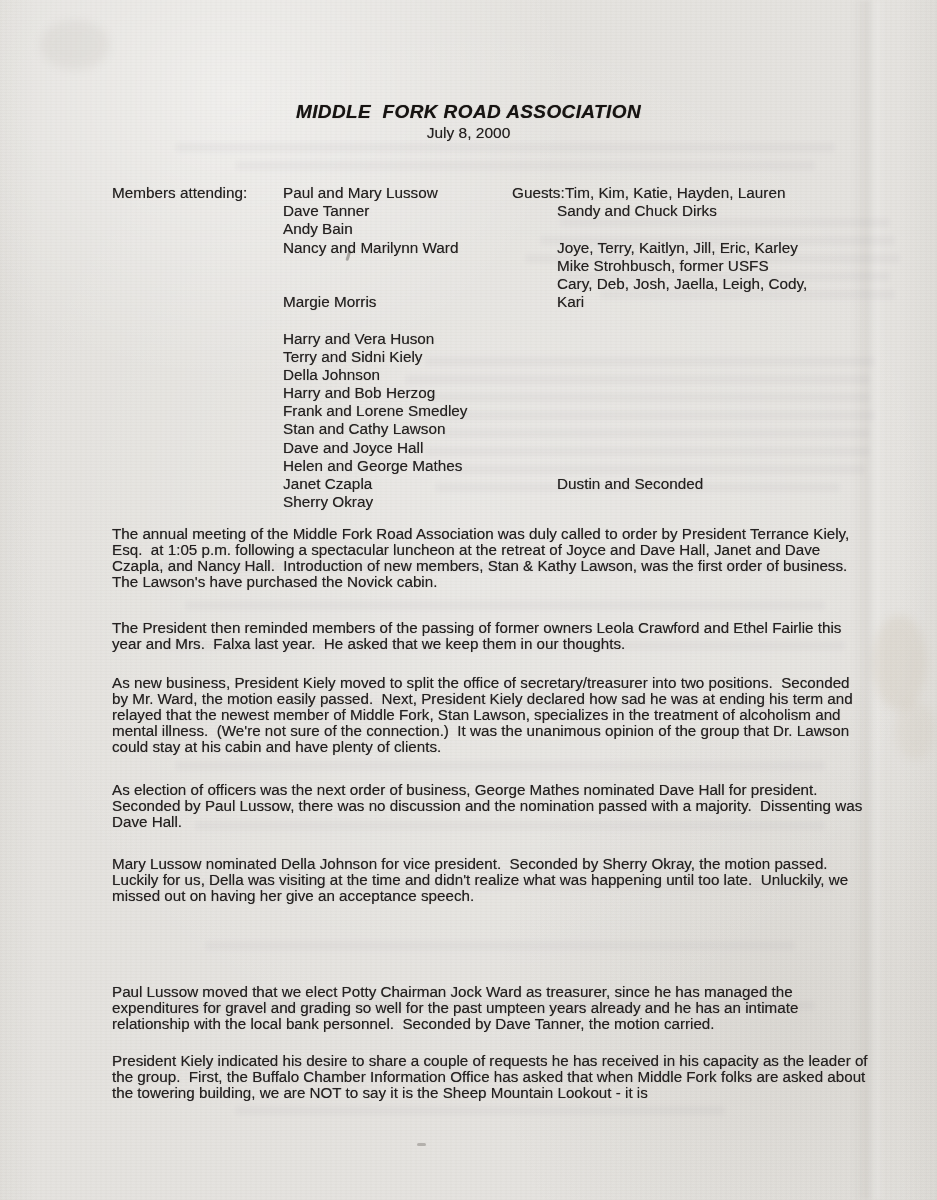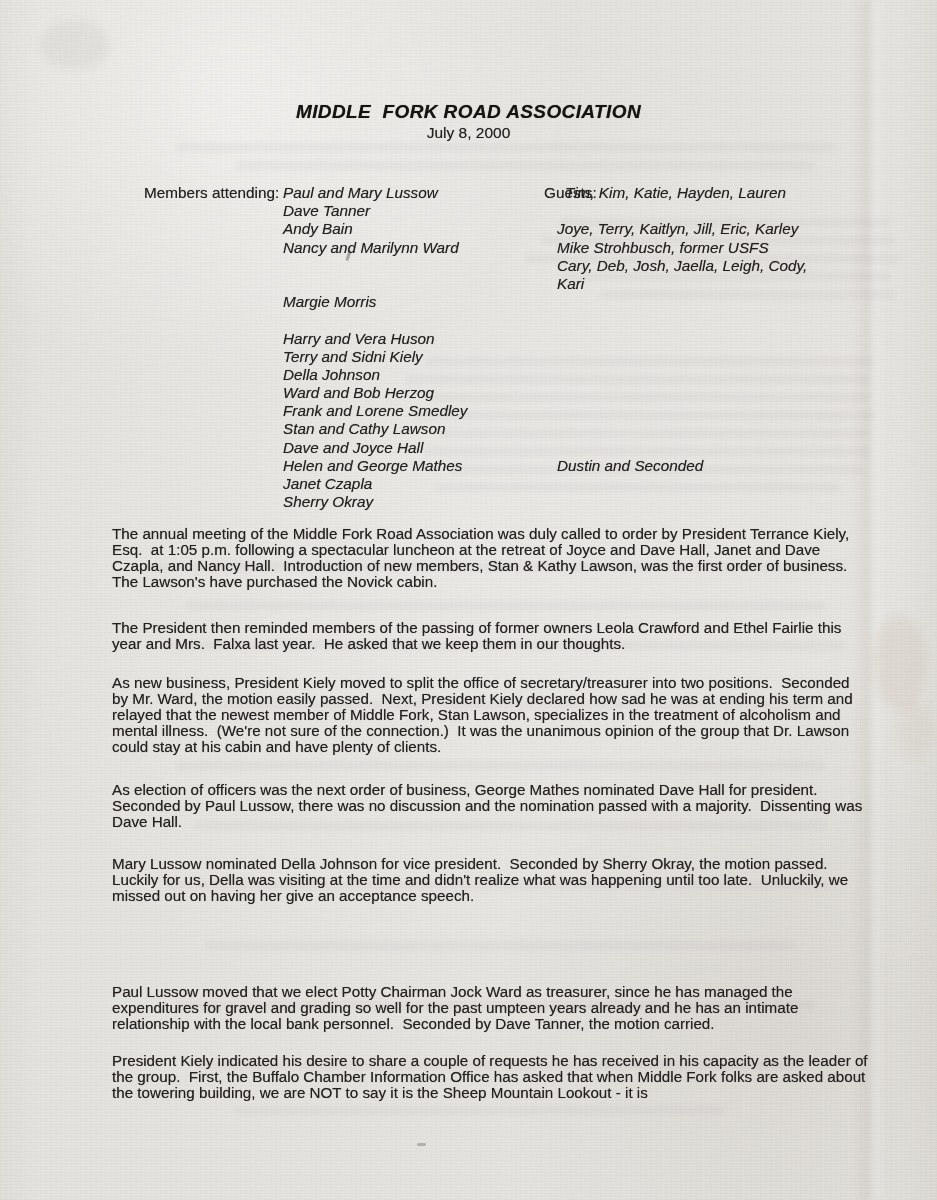--- a/index.html
+++ b/index.html
@@ -74,37 +74,36 @@
     top: 124px; left: 0; right: 0;
     text-align: center;
     font-size: 15.5px;
     text-shadow: 0 0 0.7px rgba(36,33,32,0.5);
   }
 
   .att-label {
     position: absolute;
     font-size: 15.3px;
     text-shadow: 0 0 0.7px rgba(36,33,32,0.5);
-    margin-left: 32px;
   }
   #members-label { top: 184px; left: 112px; }
   #guests-label  { top: 184px; left: 512px; }
 
   .att-col {
     position: absolute;
     top: 184px;
     font-size: 15.3px;
     line-height: 18.2px;
     text-shadow: 0 0 0.7px rgba(36,33,32,0.5);
     white-space: nowrap;
   }
   #members-list { left: 283px; }
   #guests-list  { left: 557px; }
   #guests-list .att-line:first-child { padding-left: 8px; }
-  .att-line { height: 18.2px; font-style: italic; }
+  .att-line { height: 18.2px; }
 
   .para {
     position: absolute;
     left: 112px;
     width: 756px;
     margin: 0;
     font-size: 15.2px;
     line-height: 16px;
     white-space: pre-wrap;
     text-shadow: 0 0 0.7px rgba(36,33,32,0.55);
@@ -164,33 +163,34 @@
       <div class="att-line">Dave Tanner</div>
       <div class="att-line">Andy Bain</div>
       <div class="att-line">Nancy and Marilynn Ward</div>
       <div class="att-line">&nbsp;</div>
       <div class="att-line">&nbsp;</div>
       <div class="att-line">Margie Morris</div>
       <div class="att-line">&nbsp;</div>
       <div class="att-line">Harry and Vera Huson</div>
       <div class="att-line">Terry and Sidni Kiely</div>
       <div class="att-line">Della Johnson</div>
-      <div class="att-line">Ward and Bob Herzog</div>
+      <div class="att-line">Harry and Bob Herzog</div>
       <div class="att-line">Frank and Lorene Smedley</div>
       <div class="att-line">Stan and Cathy Lawson</div>
       <div class="att-line">Dave and Joyce Hall</div>
       <div class="att-line">Helen and George Mathes</div>
       <div class="att-line">Janet Czapla</div>
       <div class="att-line">Sherry Okray</div>
     </div>
 
   <div class="att-label" id="guests-label">Guests:</div>
 
   <div class="att-col" id="guests-list">
       <div class="att-line">Tim, Kim, Katie, Hayden, Lauren</div>
+      <div class="att-line">Sandy and Chuck Dirks</div>
       <div class="att-line">&nbsp;</div>
       <div class="att-line">Joye, Terry, Kaitlyn, Jill, Eric, Karley</div>
       <div class="att-line">Mike Strohbusch, former USFS</div>
       <div class="att-line">Cary, Deb, Josh, Jaella, Leigh, Cody,</div>
       <div class="att-line">Kari</div>
       <div class="att-line">&nbsp;</div>
       <div class="att-line">&nbsp;</div>
       <div class="att-line">&nbsp;</div>
       <div class="att-line">&nbsp;</div>
       <div class="att-line">&nbsp;</div>

